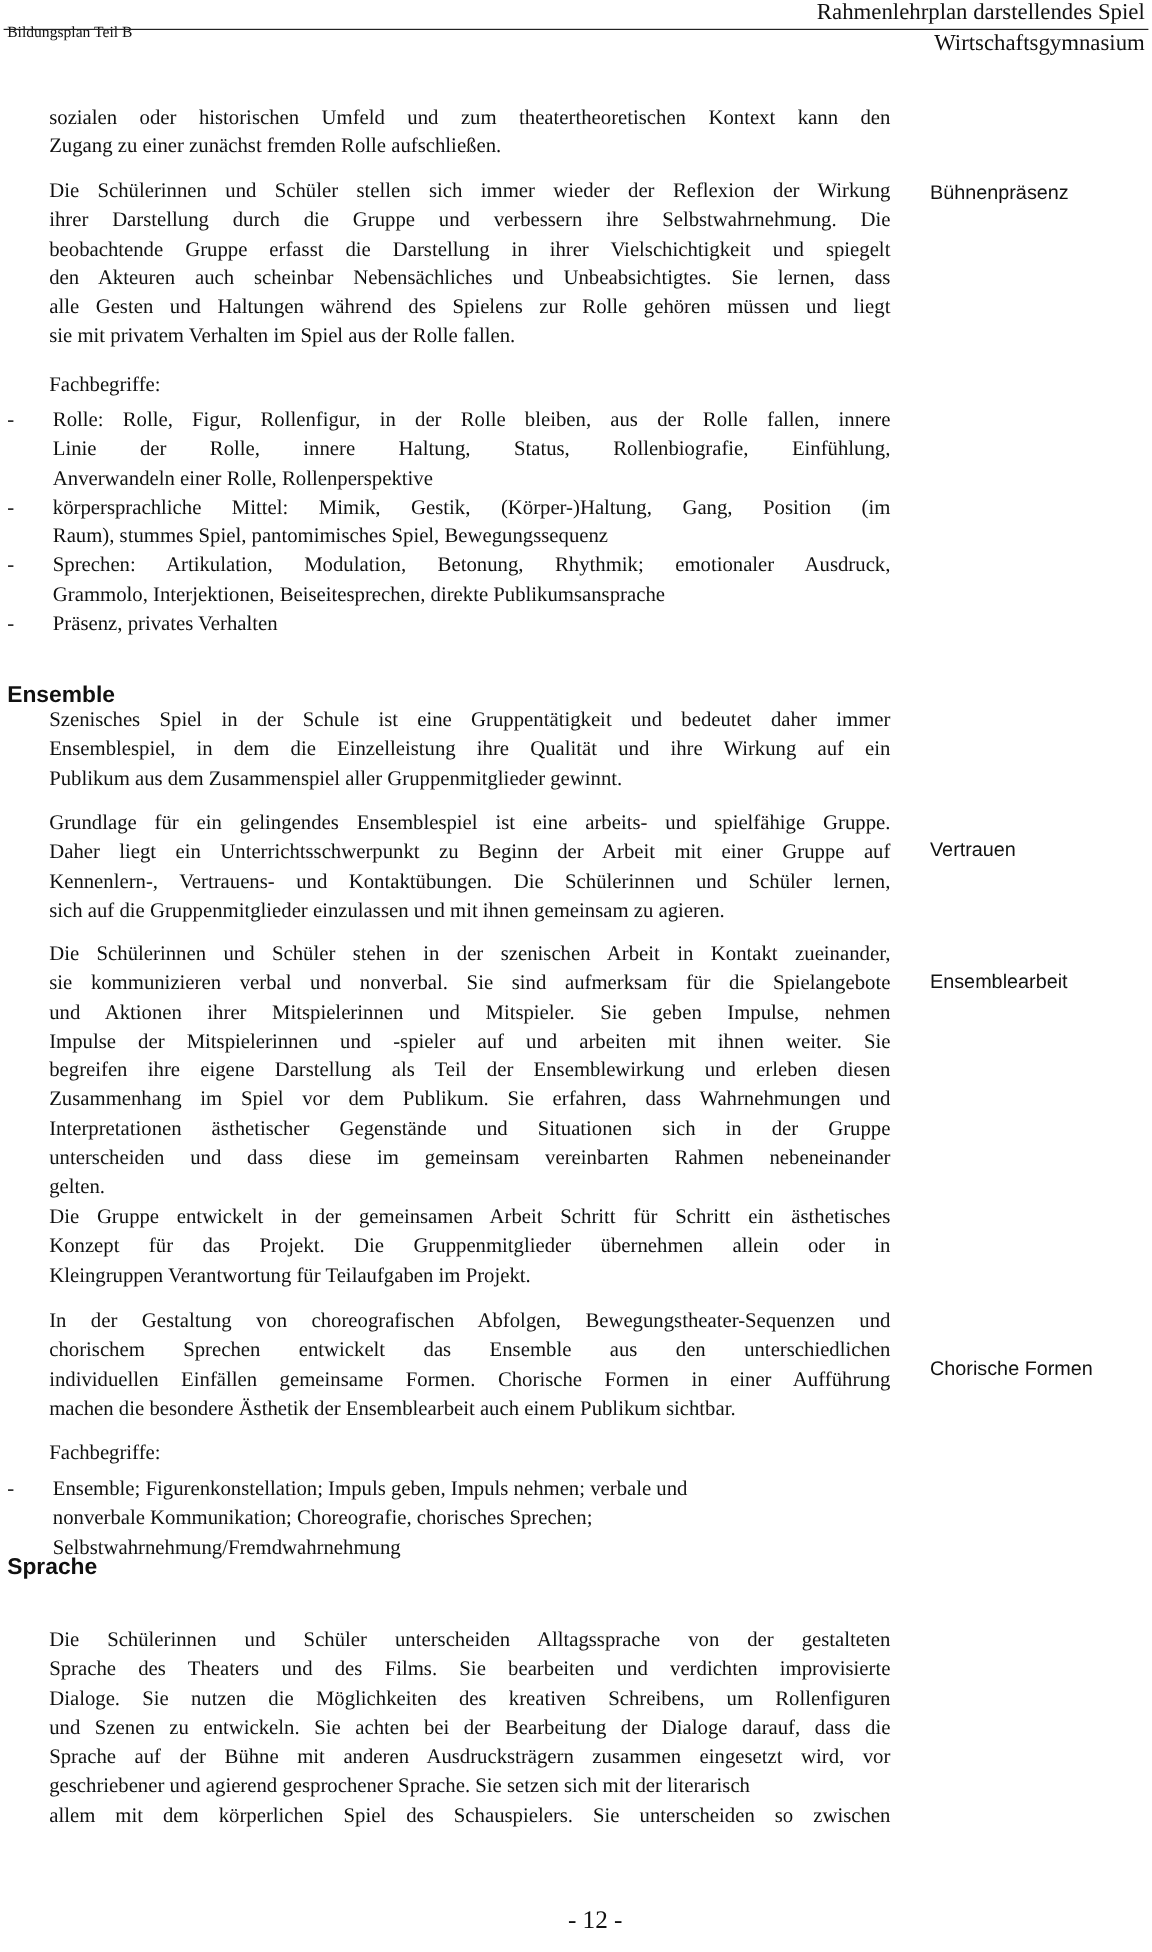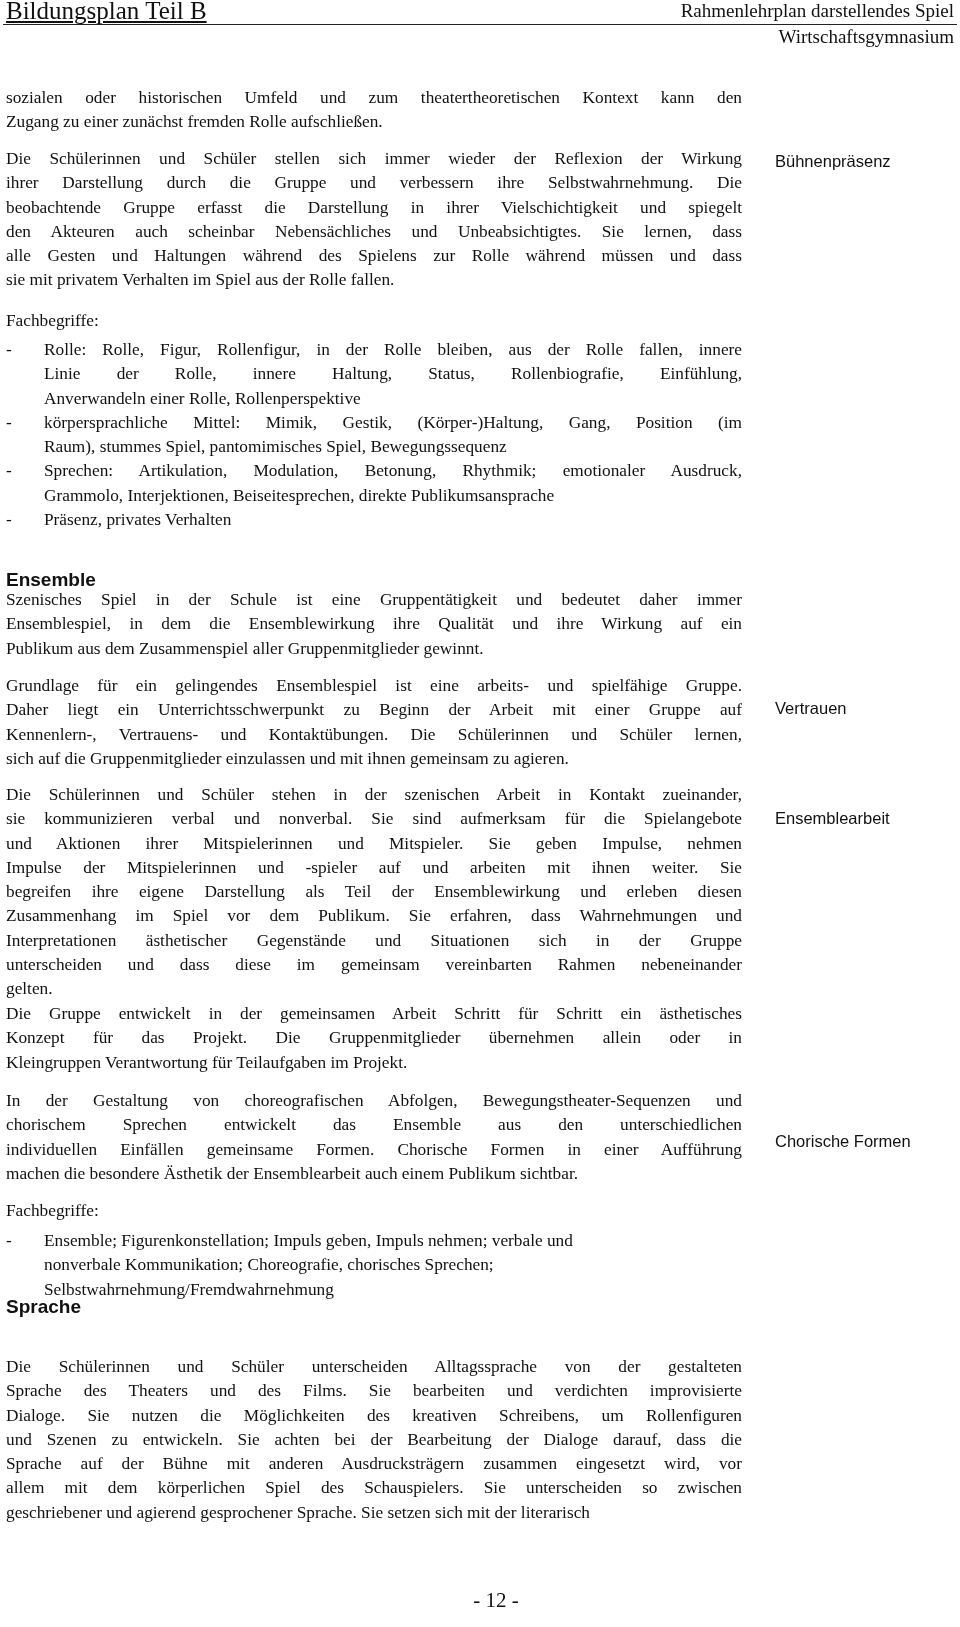--- a/index.html
+++ b/index.html
@@ -1,22 +1,22 @@
 <!DOCTYPE html>
 <html><head>
 <meta charset="utf-8">
 <style>
   html, body { margin: 0; padding: 0; background: #ffffff; }
   body { width: 960px; height: 1627px; position: relative; overflow: hidden; color: #111; font-family: "Liberation Serif", serif; }
-  .hdr-left { position: absolute; left: 6px; top: 0px; font-size: 25px; line-height: 22px; text-decoration: underline; }
+  .hdr-left { position: absolute; left: 6px; top: 16px; font-size: 13px; line-height: 22px; }
   .hdr-right { position: absolute; right: 6px; top: 0px; font-size: 19px; line-height: 22px; text-align: right; }
   .hdr-rule { position: absolute; left: 3px; right: 3px; top: 24px; border-top: 1.5px solid #222; }
   .hdr-sub { position: absolute; right: 6px; top: 26px; font-size: 19px; line-height: 22px; }
   .p { position: absolute; left: 6px; width: 736px; font-size: 17.3px; line-height: 24.3px; text-align: justify; }
-  .p .ln { display: block; text-align: justify; text-align-last: justify; white-space: nowrap; }
+  .p .ln { display: block; text-align: justify; text-align-last: justify; white-space: nowrap; margin-left: 35px; }
   .p .ln.last { text-align-last: left; }
   .h { position: absolute; left: 6px; font-family: "Liberation Sans", sans-serif; font-weight: bold; font-size: 19px; line-height: 22px; }
   .side { position: absolute; left: 775px; font-family: "Liberation Sans", sans-serif; font-weight: normal; font-size: 16.5px; line-height: 20px; }
   .list { position: absolute; left: 6px; width: 736px; font-size: 17.3px; line-height: 24.3px; }
   .li { position: relative; padding-left: 38px; }
   .li .dash { position: absolute; left: 0; top: 0; }
   .li .ln { display: block; white-space: nowrap; text-align: justify; text-align-last: justify; }
   .li .ln.last { text-align-last: left; }
   .footer { position: absolute; left: 16px; width: 960px; top: 1588px; text-align: center; font-size: 21px; line-height: 24px; }
 </style>
@@ -33,21 +33,21 @@
 <div class="p" style="top:86px;">
   <span class="ln">sozialen oder historischen Umfeld und zum theatertheoretischen Kontext kann den</span>
   <span class="ln last">Zugang zu einer zunächst fremden Rolle aufschließen.</span>
 </div>
 
 <div class="p" style="top:147px;">
   <span class="ln">Die Schülerinnen und Schüler stellen sich immer wieder der Reflexion der Wirkung</span>
   <span class="ln">ihrer Darstellung durch die Gruppe und verbessern ihre Selbstwahrnehmung. Die</span>
   <span class="ln">beobachtende Gruppe erfasst die Darstellung in ihrer Vielschichtigkeit und spiegelt</span>
   <span class="ln">den Akteuren auch scheinbar Nebensächliches und Unbeabsichtigtes. Sie lernen, dass</span>
-  <span class="ln">alle Gesten und Haltungen während des Spielens zur Rolle während müssen und dass</span>
+  <span class="ln">alle Gesten und Haltungen während des Spielens zur Rolle gehören müssen und liegt</span>
   <span class="ln last">sie mit privatem Verhalten im Spiel aus der Rolle fallen.</span>
 </div>
 <div class="side" style="top:151px;">Bühnenpräsenz</div>
 
 <div class="p" style="top:309px;">
   <span class="ln last">Fachbegriffe:</span>
 </div>
 
 <div class="list" style="top:338px;">
   <div class="li">
@@ -69,21 +69,21 @@
   <div class="li">
     <span class="dash">-</span>
     <span class="ln last">Präsenz, privates Verhalten</span>
   </div>
 </div>
 
 <div class="h" style="top:569px;">Ensemble</div>
 
 <div class="p" style="top:588px;">
   <span class="ln">Szenisches Spiel in der Schule ist eine Gruppentätigkeit und bedeutet daher immer</span>
-  <span class="ln">Ensemblespiel, in dem die Ensemblewirkung ihre Qualität und ihre Wirkung auf ein</span>
+  <span class="ln">Ensemblespiel, in dem die Einzelleistung ihre Qualität und ihre Wirkung auf ein</span>
   <span class="ln last">Publikum aus dem Zusammenspiel aller Gruppenmitglieder gewinnt.</span>
 </div>
 
 <div class="p" style="top:674px;">
   <span class="ln">Grundlage für ein gelingendes Ensemblespiel ist eine arbeits- und spielfähige Gruppe.</span>
   <span class="ln">Daher liegt ein Unterrichtsschwerpunkt zu Beginn der Arbeit mit einer Gruppe auf</span>
   <span class="ln">Kennenlern-, Vertrauens- und Kontaktübungen. Die Schülerinnen und Schüler lernen,</span>
   <span class="ln last">sich auf die Gruppenmitglieder einzulassen und mit ihnen gemeinsam zu agieren.</span>
 </div>
 <div class="side" style="top:698px;">Vertrauen</div>
@@ -129,17 +129,17 @@
 </div>
 
 <div class="h" style="top:1296px;">Sprache</div>
 
 <div class="p" style="top:1355px;">
   <span class="ln">Die Schülerinnen und Schüler unterscheiden Alltagssprache von der gestalteten</span>
   <span class="ln">Sprache des Theaters und des Films. Sie bearbeiten und verdichten improvisierte</span>
   <span class="ln">Dialoge. Sie nutzen die Möglichkeiten des kreativen Schreibens, um Rollenfiguren</span>
   <span class="ln">und Szenen zu entwickeln. Sie achten bei der Bearbeitung der Dialoge darauf, dass die</span>
   <span class="ln">Sprache auf der Bühne mit anderen Ausdrucksträgern zusammen eingesetzt wird, vor</span>
+  <span class="ln last">geschriebener und agierend gesprochener Sprache. Sie setzen sich mit der literarisch</span>
   <span class="ln">allem mit dem körperlichen Spiel des Schauspielers. Sie unterscheiden so zwischen</span>
-  <span class="ln last">geschriebener und agierend gesprochener Sprache. Sie setzen sich mit der literarisch</span>
 </div>
 
 <div class="footer">- 12 -</div>
 
 </body></html>

